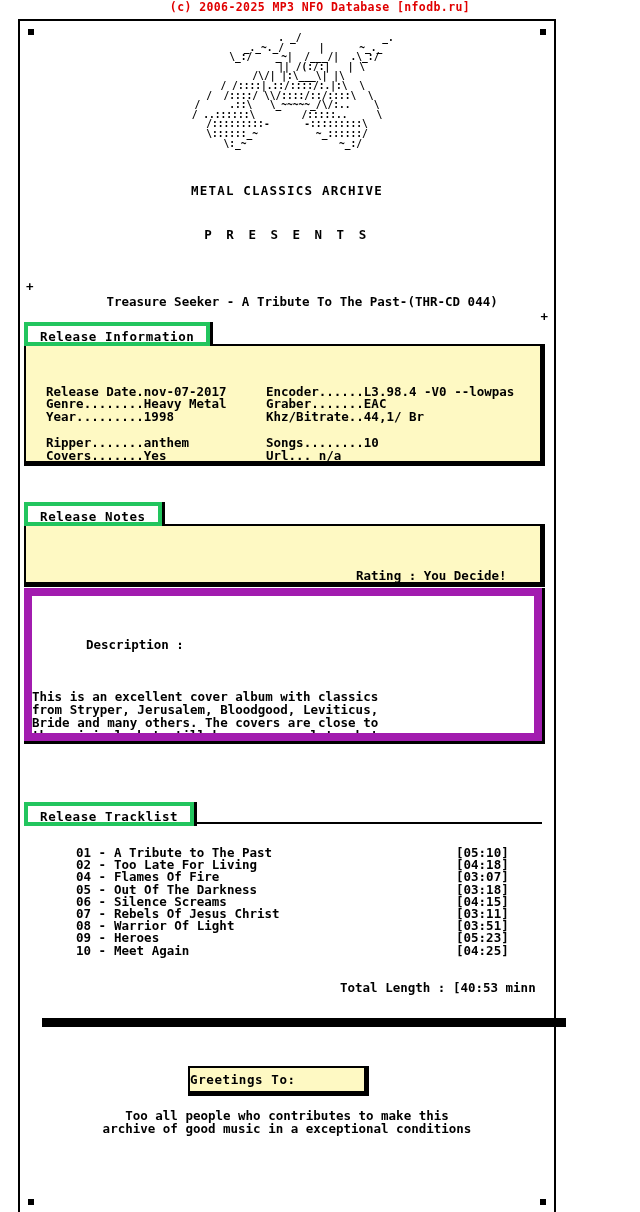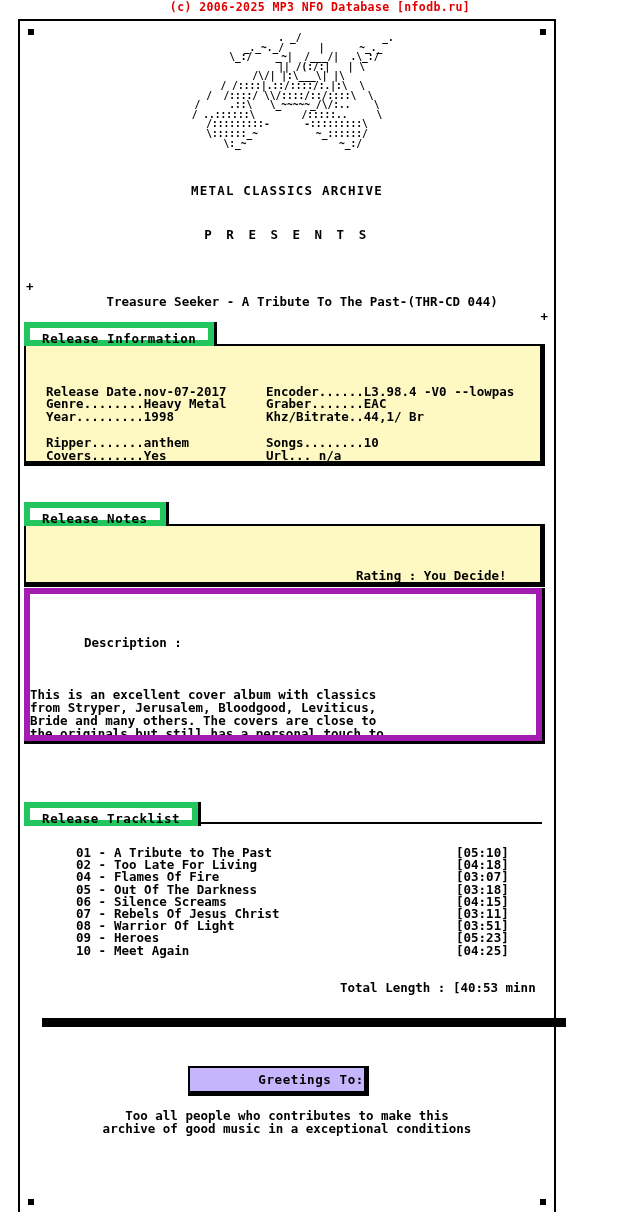--- a/index.html
+++ b/index.html
@@ -101,21 +101,21 @@
   
   .section {
     position: absolute;
     left: 0;
     width: 100%;
   }
   .sec-tab {
     position: absolute;
     left: 4px;
     top: 0;
-    border: 6px solid #22c55e;
+    border: 4px solid #22c55e;
     box-shadow: 3px 0 0 0 #000;
     background: #fff;
     height: 24px;
     box-sizing: border-box;
     padding: 0 12px 0 12px;
     font-size: 12.5px;
     line-height: 21px;
     font-weight: bold;
     white-space: pre;
     letter-spacing: 0.6px;
@@ -173,21 +173,21 @@
     white-space: pre;
   }
 
   
   .desc-box {
     position: absolute;
     left: 4px;
     top: 567px;
     right: 12px;
     height: 153px;
-    border: 6px solid #a21caf;
+    border: 8px solid #a21caf;
     box-shadow: 3px 0 0 0 #000, 0 3px 0 0 #000, 3px 3px 0 0 #000;
     box-sizing: border-box;
     background: #fff;
     font-size: 12.5px;
     line-height: 13px;
     white-space: pre;
     font-weight: bold;
     padding-top: 16px;
     overflow: hidden;
   }
@@ -252,22 +252,22 @@
   
   .greet-box {
     position: absolute;
     left: 168px;
     top: 1045px;
     width: 178px;
     height: 27px;
     border: 2px solid #000;
     box-shadow: 3px 0 0 0 #000, 0 3px 0 0 #000, 3px 3px 0 0 #000;
     box-sizing: border-box;
-    background: #c4b5fd;
-    text-align: right;
+    background: #fef9c3;
+    text-align: left;
     font-size: 12.5px;
     line-height: 23px;
     font-weight: bold;
     white-space: pre;
     letter-spacing: 0.6px;
   }
   .greet-text {
     position: absolute;
     left: 0; right: 0;
     top: 1088px;

